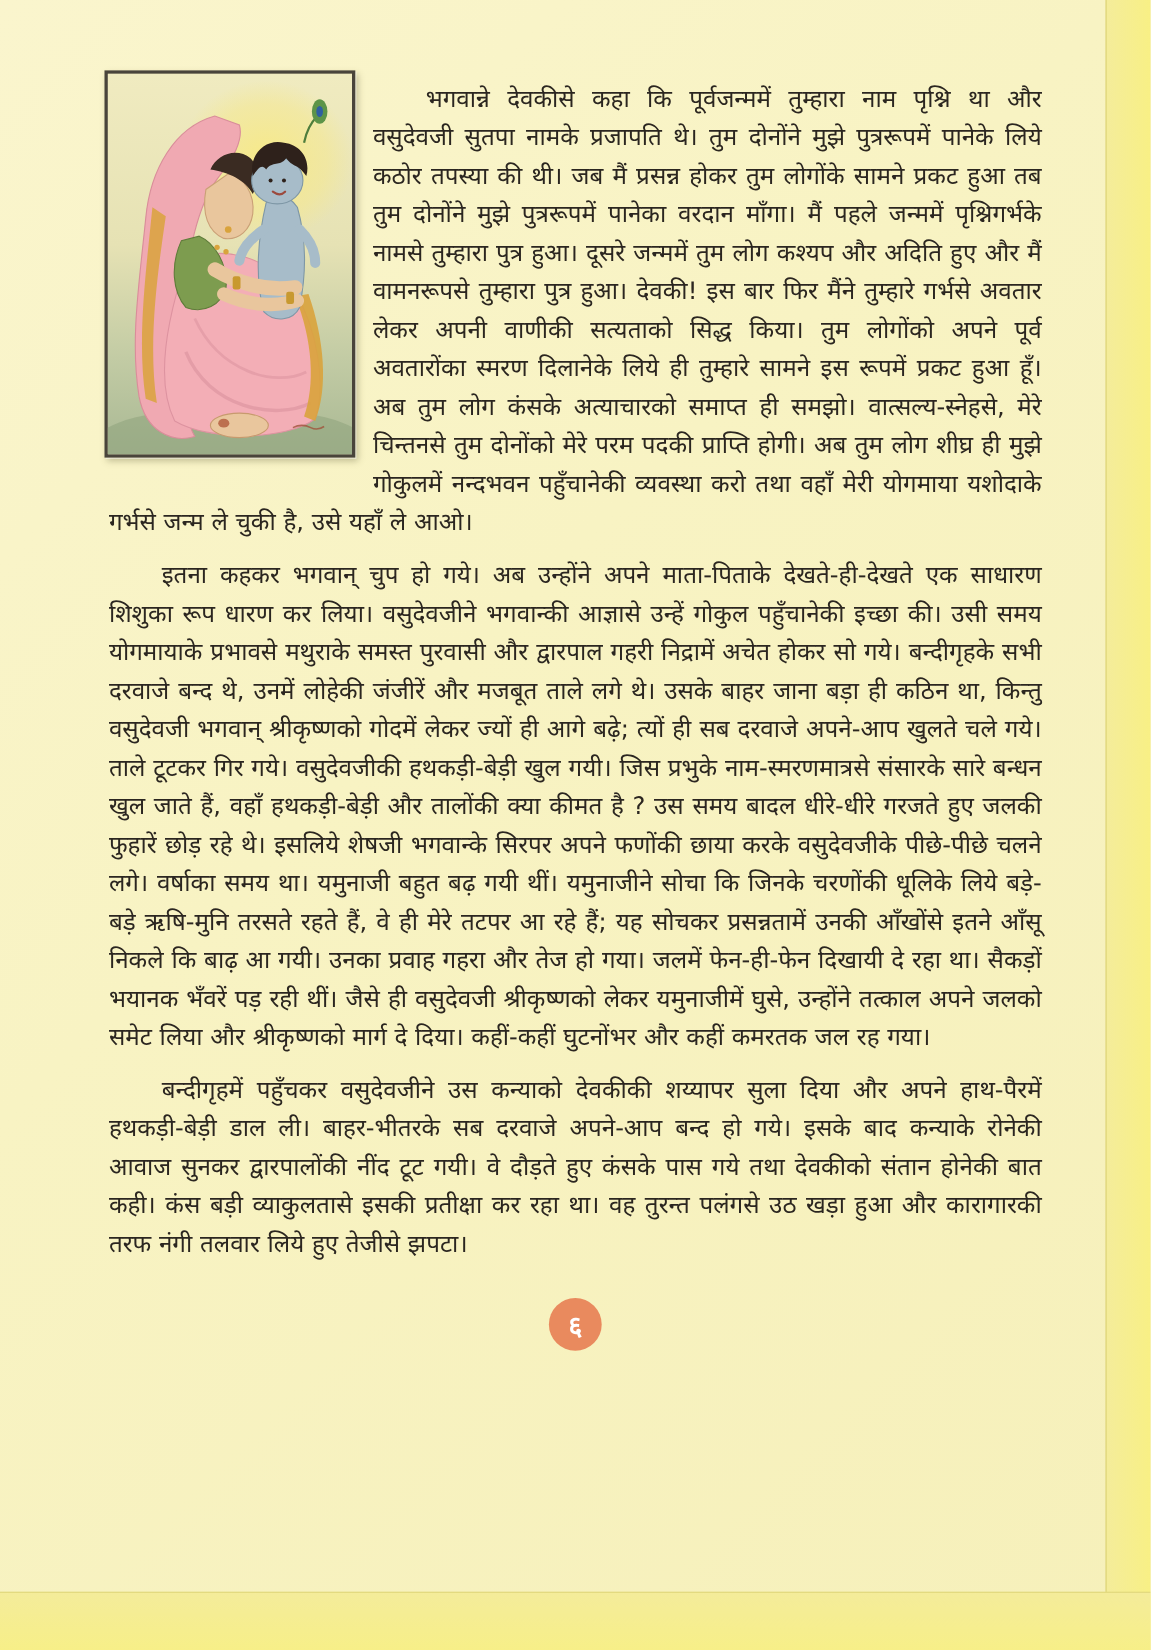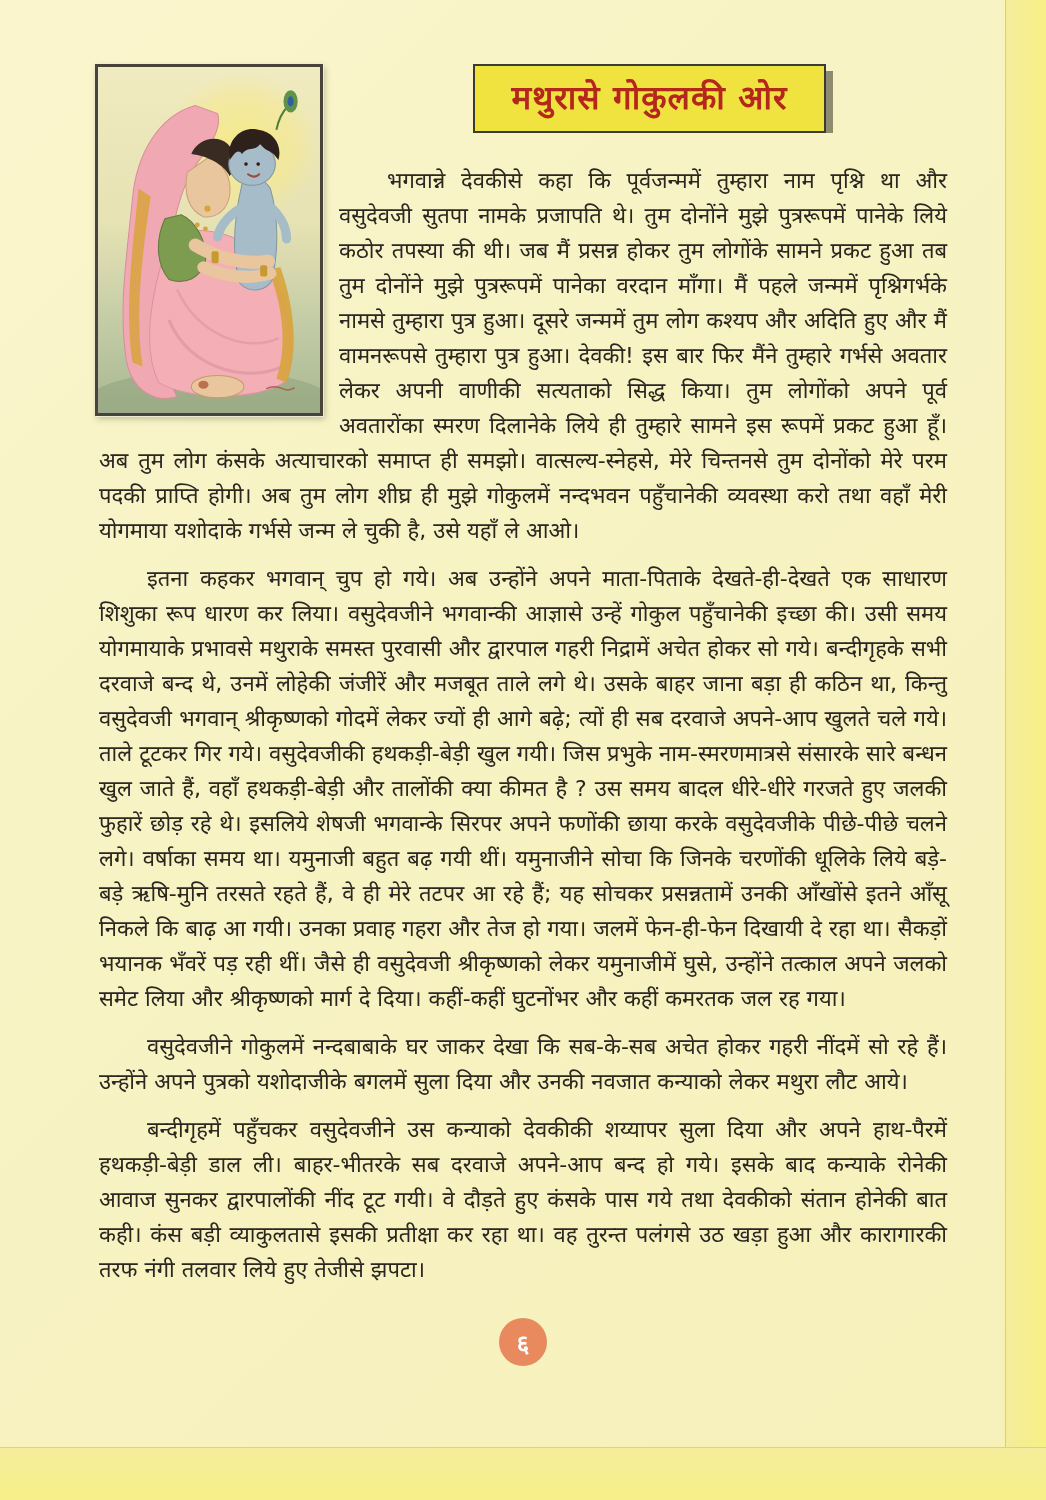--- a/index.html
+++ b/index.html
@@ -154,28 +154,24 @@
         <rect x="112" y="182" width="7" height="12" rx="2" fill="#c8992f"></rect>
         <rect x="160" y="196" width="7" height="11" rx="2" fill="#c8992f"></rect>
 
         <ellipse cx="118" cy="316" rx="26" ry="11" fill="#e9c69d" stroke="#c79a6e" stroke-width="1"></ellipse>
         <ellipse cx="104" cy="314" rx="5" ry="4" fill="#b05a3c" opacity="0.8"></ellipse>
 
         <path d="M166,318 q8,-4 16,0 q6,3 12,-1" fill="none" stroke="#a0543c" stroke-width="1.4" opacity="0.8"></path>
       </svg>
     </div>
 
-    <div class="title-row">
-      <div class="title-box">मथुरासे गोकुलकी ओर</div>
-    </div>
 
     <div class="body-text">
       <p>भगवान्ने देवकीसे कहा कि पूर्वजन्ममें तुम्हारा नाम पृश्नि था और वसुदेवजी सुतपा नामके प्रजापति थे। तुम दोनोंने मुझे पुत्ररूपमें पानेके लिये कठोर तपस्या की थी। जब मैं प्रसन्न होकर तुम लोगोंके सामने प्रकट हुआ तब तुम दोनोंने मुझे पुत्ररूपमें पानेका वरदान माँगा। मैं पहले जन्ममें पृश्निगर्भके नामसे तुम्हारा पुत्र हुआ। दूसरे जन्ममें तुम लोग कश्यप और अदिति हुए और मैं वामनरूपसे तुम्हारा पुत्र हुआ। देवकी! इस बार फिर मैंने तुम्हारे गर्भसे अवतार लेकर अपनी वाणीकी सत्यताको सिद्ध किया। तुम लोगोंको अपने पूर्व अवतारोंका स्मरण दिलानेके लिये ही तुम्हारे सामने इस रूपमें प्रकट हुआ हूँ। अब तुम लोग कंसके अत्याचारको समाप्त ही समझो। वात्सल्य-स्नेहसे, मेरे चिन्तनसे तुम दोनोंको मेरे परम पदकी प्राप्ति होगी। अब तुम लोग शीघ्र ही मुझे गोकुलमें नन्दभवन पहुँचानेकी व्यवस्था करो तथा वहाँ मेरी योगमाया यशोदाके गर्भसे जन्म ले चुकी है, उसे यहाँ ले आओ।</p>
       <p>इतना कहकर भगवान् चुप हो गये। अब उन्होंने अपने माता-पिताके देखते-ही-देखते एक साधारण शिशुका रूप धारण कर लिया। वसुदेवजीने भगवान्की आज्ञासे उन्हें गोकुल पहुँचानेकी इच्छा की। उसी समय योगमायाके प्रभावसे मथुराके समस्त पुरवासी और द्वारपाल गहरी निद्रामें अचेत होकर सो गये। बन्दीगृहके सभी दरवाजे बन्द थे, उनमें लोहेकी जंजीरें और मजबूत ताले लगे थे। उसके बाहर जाना बड़ा ही कठिन था, किन्तु वसुदेवजी भगवान् श्रीकृष्णको गोदमें लेकर ज्यों ही आगे बढ़े; त्यों ही सब दरवाजे अपने-आप खुलते चले गये। ताले टूटकर गिर गये। वसुदेवजीकी हथकड़ी-बेड़ी खुल गयी। जिस प्रभुके नाम-स्मरणमात्रसे संसारके सारे बन्धन खुल जाते हैं, वहाँ हथकड़ी-बेड़ी और तालोंकी क्या कीमत है ? उस समय बादल धीरे-धीरे गरजते हुए जलकी फुहारें छोड़ रहे थे। इसलिये शेषजी भगवान्के सिरपर अपने फणोंकी छाया करके वसुदेवजीके पीछे-पीछे चलने लगे। वर्षाका समय था। यमुनाजी बहुत बढ़ गयी थीं। यमुनाजीने सोचा कि जिनके चरणोंकी धूलिके लिये बड़े-बड़े ऋषि-मुनि तरसते रहते हैं, वे ही मेरे तटपर आ रहे हैं; यह सोचकर प्रसन्नतामें उनकी आँखोंसे इतने आँसू निकले कि बाढ़ आ गयी। उनका प्रवाह गहरा और तेज हो गया। जलमें फेन-ही-फेन दिखायी दे रहा था। सैकड़ों भयानक भँवरें पड़ रही थीं। जैसे ही वसुदेवजी श्रीकृष्णको लेकर यमुनाजीमें घुसे, उन्होंने तत्काल अपने जलको समेट लिया और श्रीकृष्णको मार्ग दे दिया। कहीं-कहीं घुटनोंभर और कहीं कमरतक जल रह गया।</p>
-      <p>वसुदेवजीने गोकुलमें नन्दबाबाके घर जाकर देखा कि सब-के-सब अचेत होकर गहरी नींदमें सो रहे हैं। उन्होंने अपने पुत्रको यशोदाजीके बगलमें सुला दिया और उनकी नवजात कन्याको लेकर मथुरा लौट आये।</p>
       <p>बन्दीगृहमें पहुँचकर वसुदेवजीने उस कन्याको देवकीकी शय्यापर सुला दिया और अपने हाथ-पैरमें हथकड़ी-बेड़ी डाल ली। बाहर-भीतरके सब दरवाजे अपने-आप बन्द हो गये। इसके बाद कन्याके रोनेकी आवाज सुनकर द्वारपालोंकी नींद टूट गयी। वे दौड़ते हुए कंसके पास गये तथा देवकीको संतान होनेकी बात कही। कंस बड़ी व्याकुलतासे इसकी प्रतीक्षा कर रहा था। वह तुरन्त पलंगसे उठ खड़ा हुआ और कारागारकी तरफ नंगी तलवार लिये हुए तेजीसे झपटा।</p>
     </div>
 
     <div class="page-number-row">
       <span class="page-number-badge">६</span>
     </div>
 
   </div>
 </div>
 

